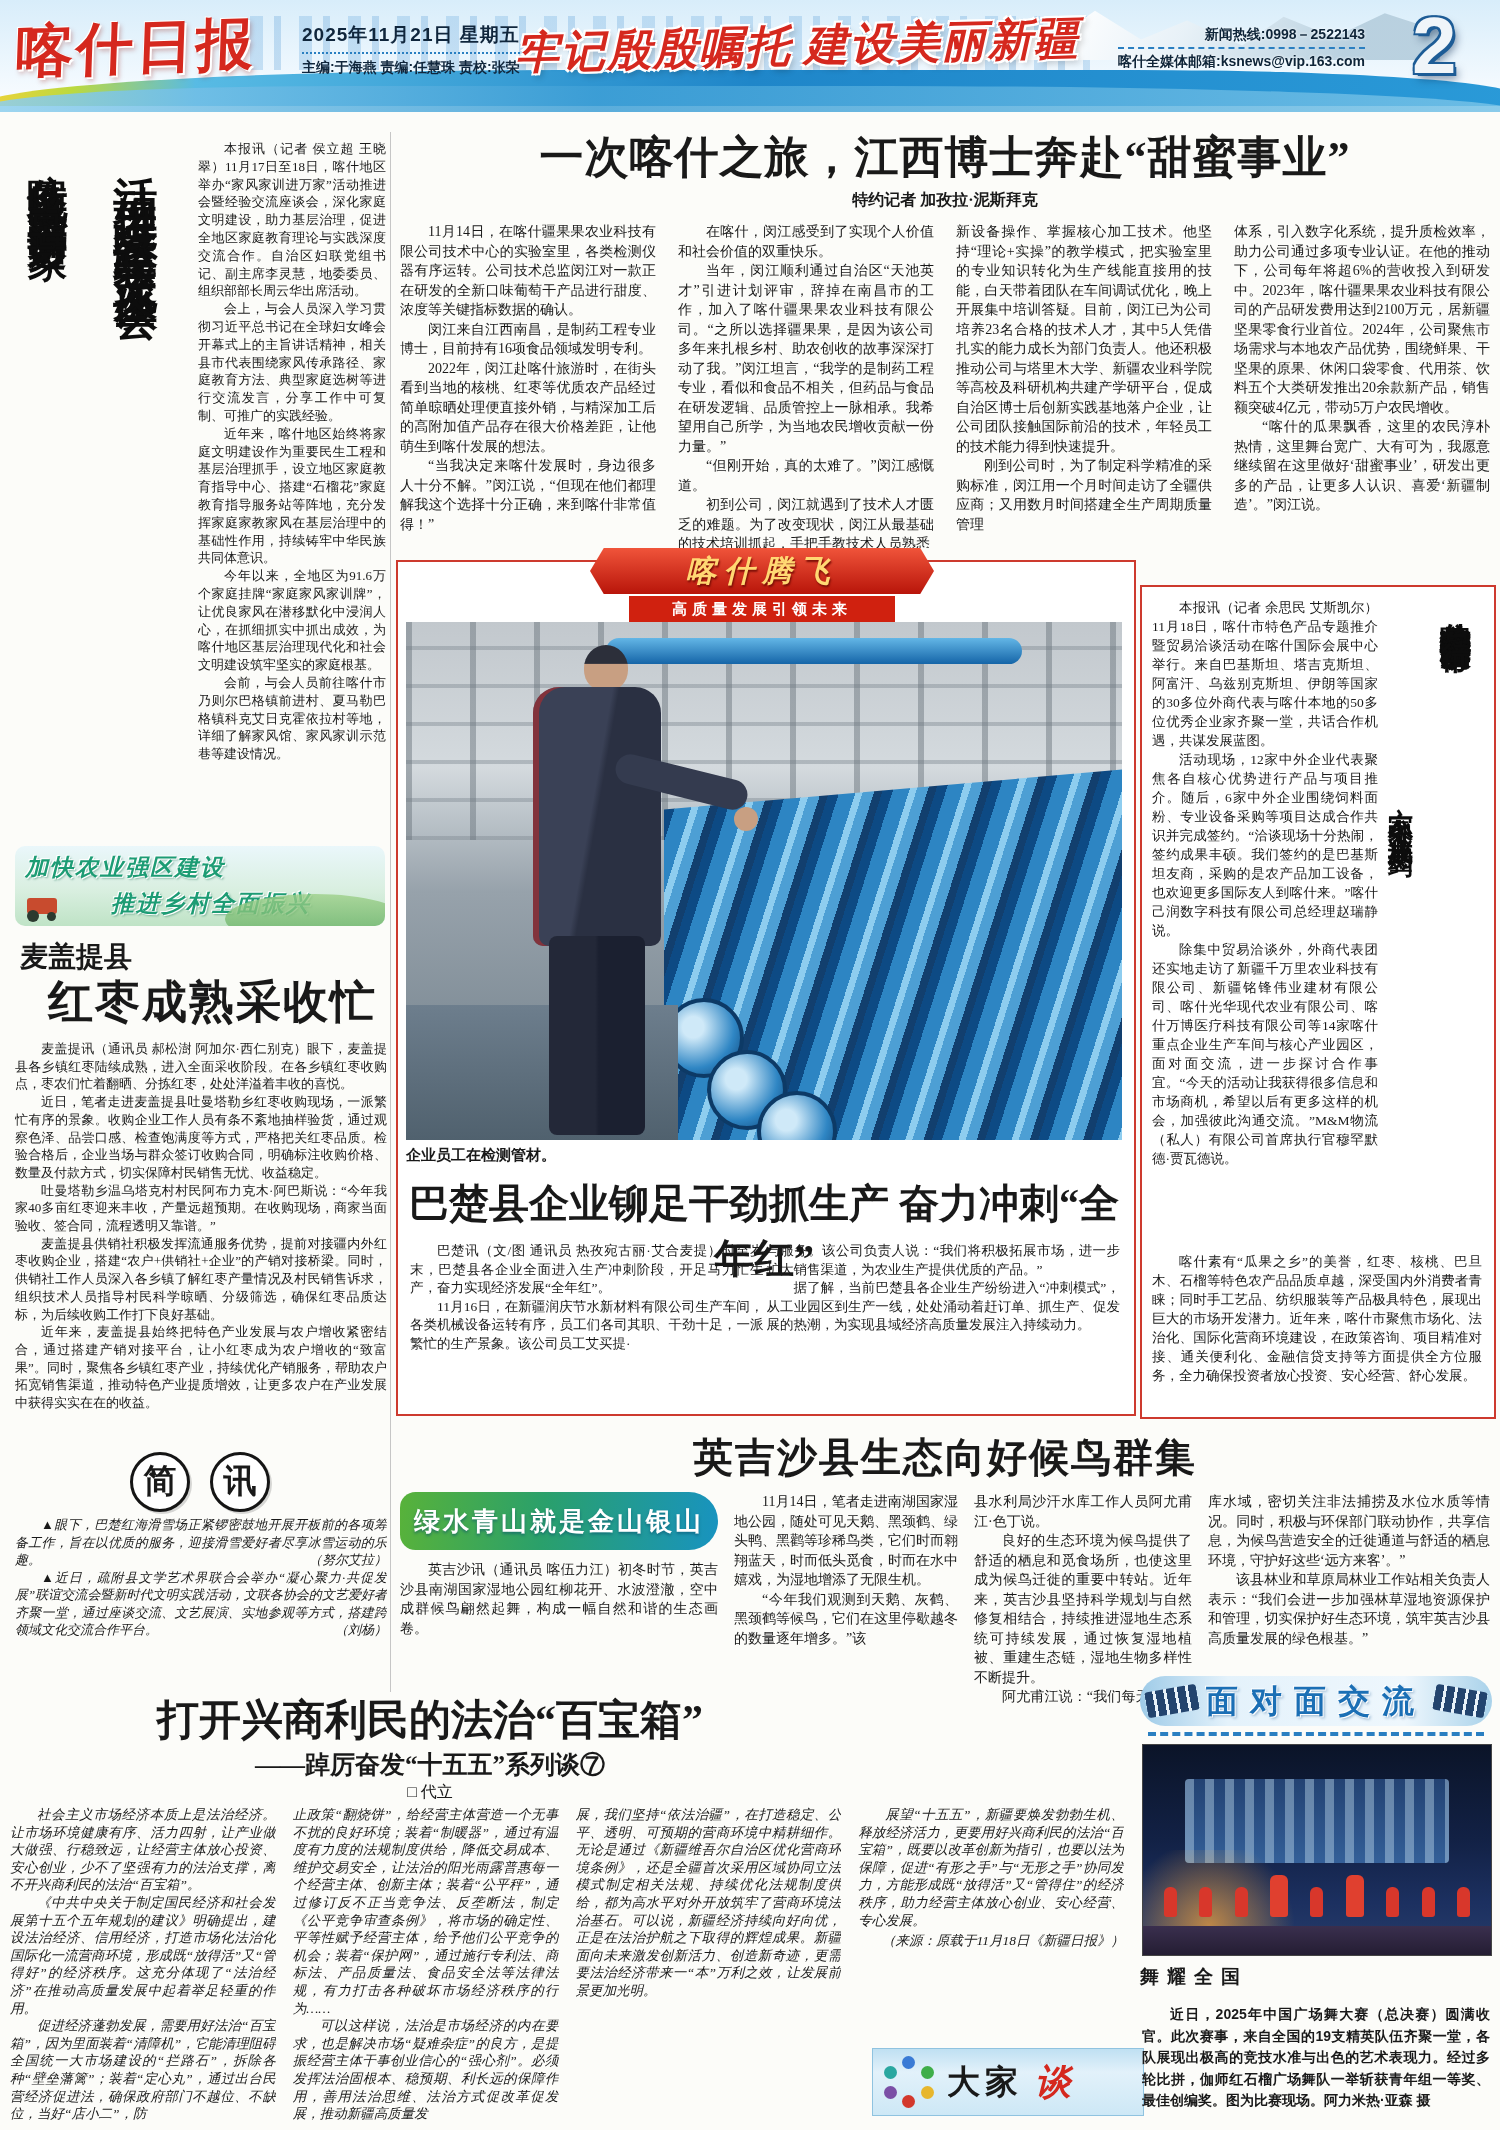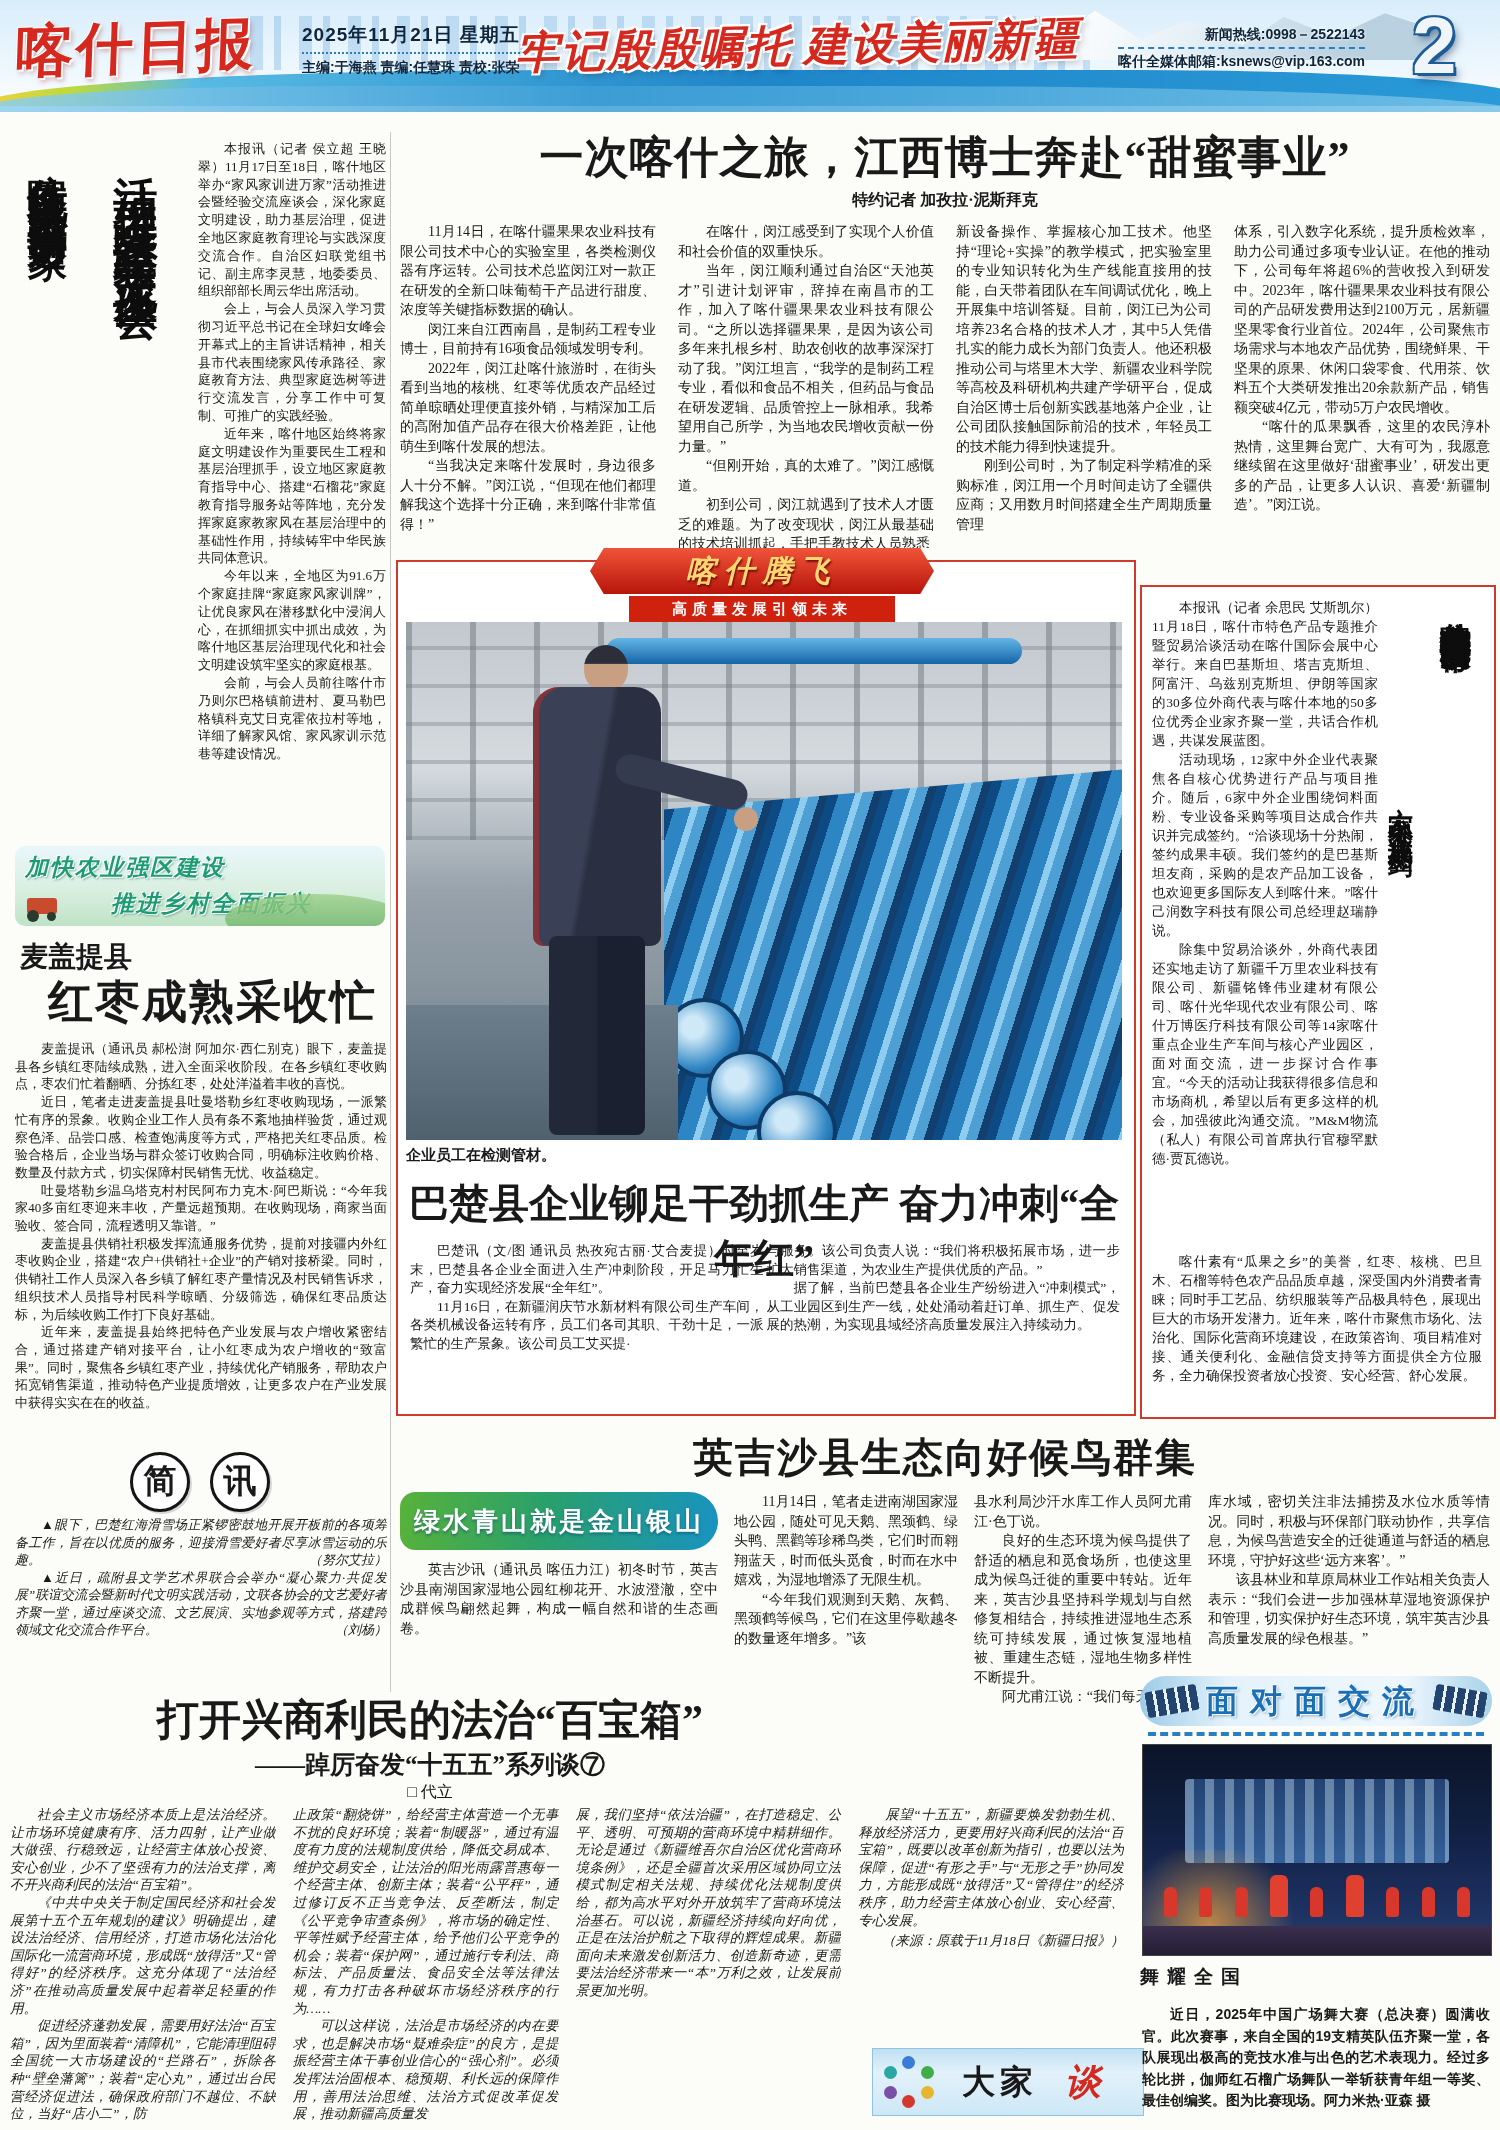--- a/index.html
+++ b/index.html
@@ -121,21 +121,21 @@
 
   
   #law-title{left:10px;top:1692px;width:840px;text-align:center;font-size:42px;font-weight:bold;}
   #law-sub{left:10px;top:1748px;width:840px;text-align:center;font-size:25px;font-weight:bold;}
   #law-author{left:10px;top:1782px;width:840px;text-align:center;font-size:16px;}
   #law-body{left:10px;top:1806px;width:1114px;height:320px;display:flex;gap:17px;font-size:13.5px;line-height:17.6px;font-style:italic;overflow:hidden;}
   #law-body .col{flex:1;overflow:hidden;}
   .law-source{text-align:right;text-indent:0;margin-top:3px;}
 
   
-  #djt{left:872px;top:2048px;width:250px;height:66px;border:1px solid #8fc3e0;display:flex;align-items:center;padding:0 10px;gap:27px;
+  #djt{left:872px;top:2048px;width:250px;height:66px;border:1px solid #8fc3e0;display:flex;align-items:center;padding:0 10px;gap:12px;
     background:linear-gradient(180deg,#bfe0f2,#e2f1fa 35%,#cde8f6);}
   #djt-emblem{width:52px;height:52px;position:relative;flex:0 0 auto;}
   #djt-emblem i{position:absolute;width:13px;height:13px;border-radius:50%;}
   #djt-emblem i:nth-child(1){left:19px;top:0;background:#3a7bd5;}
   #djt-emblem i:nth-child(2){left:38px;top:10px;background:#3fae49;}
   #djt-emblem i:nth-child(3){left:38px;top:30px;background:#e7b62c;}
   #djt-emblem i:nth-child(4){left:19px;top:39px;background:#d3382c;}
   #djt-emblem i:nth-child(5){left:1px;top:30px;background:#7b4fa6;}
   #djt-emblem i:nth-child(6){left:1px;top:10px;background:#2aa7a0;}
   #djt-black{font-size:33px;font-weight:bold;letter-spacing:5px;}

